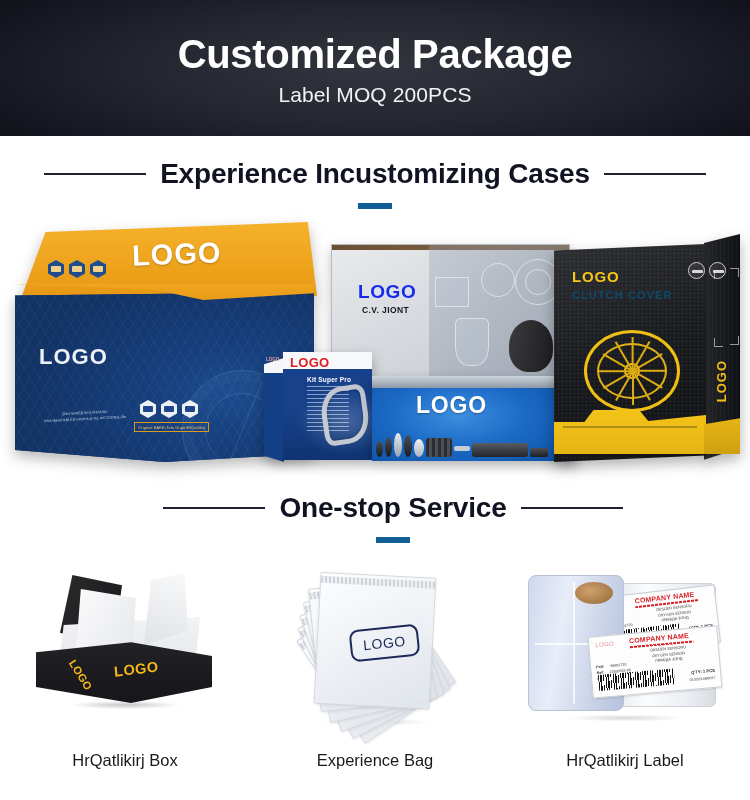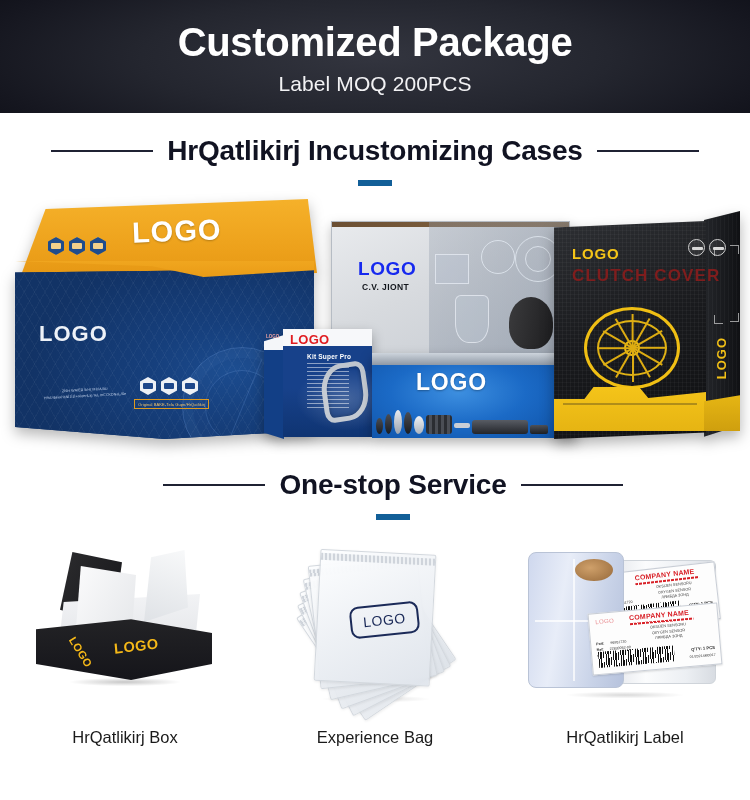--- a/index.html
+++ b/index.html
@@ -8,21 +8,21 @@
     font-family: "Liberation Sans", sans-serif;
     background: #ffffff;
     overflow: hidden;
     position: relative;
   }
 
   
   .banner {
     position: relative;
     width: 750px;
-    height: 113px;
+    height: 136px;
     background:
       radial-gradient(ellipse 520px 130px at 50% 50%, #33353f 0%, #24262f 45%, #15161f 78%, #0c0d14 100%);
     overflow: hidden;
   }
   .banner-inner {
     position: absolute;
     top: 0; left: 0; right: 0; bottom: 0;
     display: flex;
     flex-direction: column;
     align-items: center;
@@ -374,21 +374,21 @@
       linear-gradient(90deg, #24262a, #101114);
     clip-path: polygon(0% 4%, 100% 0%, 100% 94%, 0% 99%);
   }
   .clutch .cl-logo {
     position: absolute; left: 18px; top: 34px;
     color: #f5c518; font-size: 15px; font-weight: bold;
     letter-spacing: 0.8px;
   }
   .clutch .cl-title {
     position: absolute; left: 18px; top: 55px;
-    color: #7f1d1d; font-size: 17px; font-weight: bold;
+    color: #0c4a6e; font-size: 11px; font-weight: bold;
     letter-spacing: 1.1px;
     white-space: nowrap;
   }
   .clutch .badges { position: absolute; right: 14px; top: 28px; display: flex; gap: 4px; }
   .clutch .badges span {
     width: 17px; height: 17px; border-radius: 50%;
     border: 1.2px solid #cfcfcf;
     background: rgba(255,255,255,0.07);
     position: relative;
   }
@@ -656,21 +656,21 @@
 <div class="banner">
   <div class="banner-inner">
     <div class="banner-title">Customized Package</div>
     <div class="banner-sub">Label MOQ 200PCS</div>
   </div>
 </div>
 
 <div class="section-head" style="margin-top:22px;">
   <div class="section-head-row">
     <div class="rule left"></div>
-    <div class="section-title">HrQatlikirj Incustomizing Cases</div>
+    <div class="section-title">Experience Incustomizing Cases</div>
     <div class="rule right"></div>
   </div>
   <div class="accent-bar"></div>
 </div>
 
 <div class="cases">
 
   <div class="carton">
     <div class="top-face"></div>
     <div class="body">

